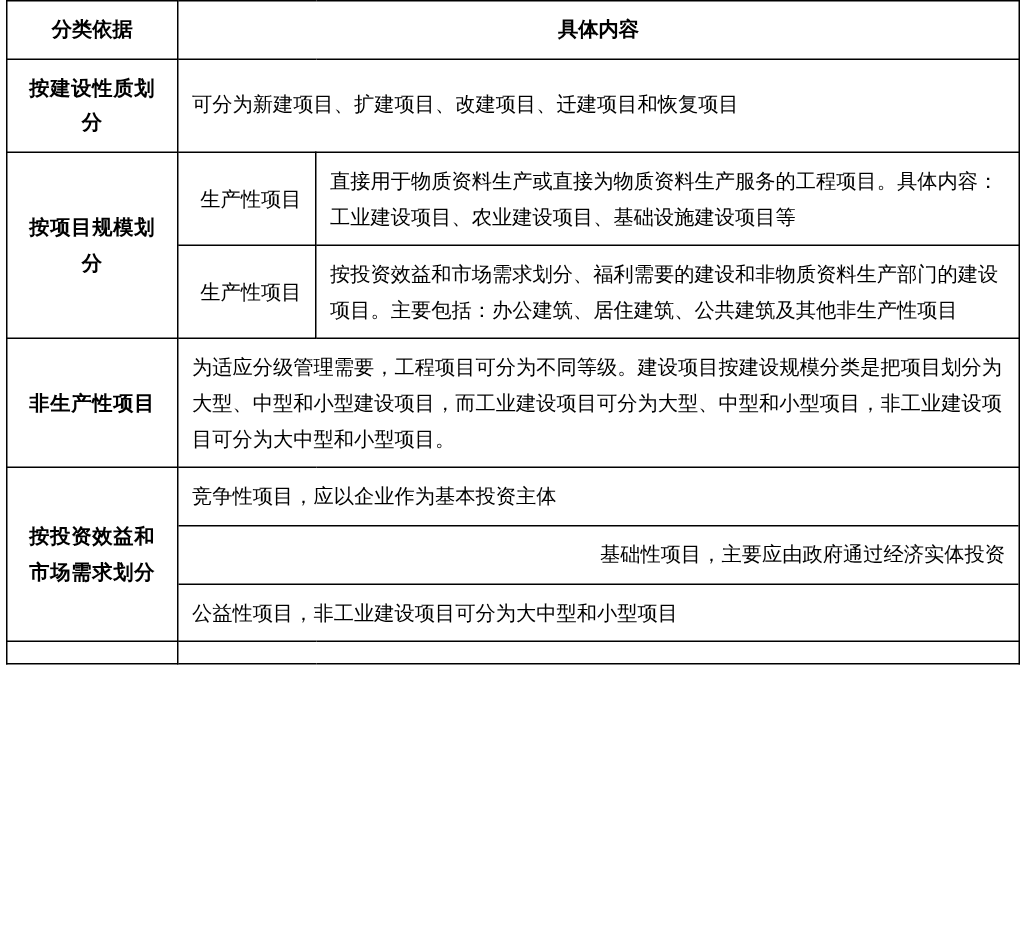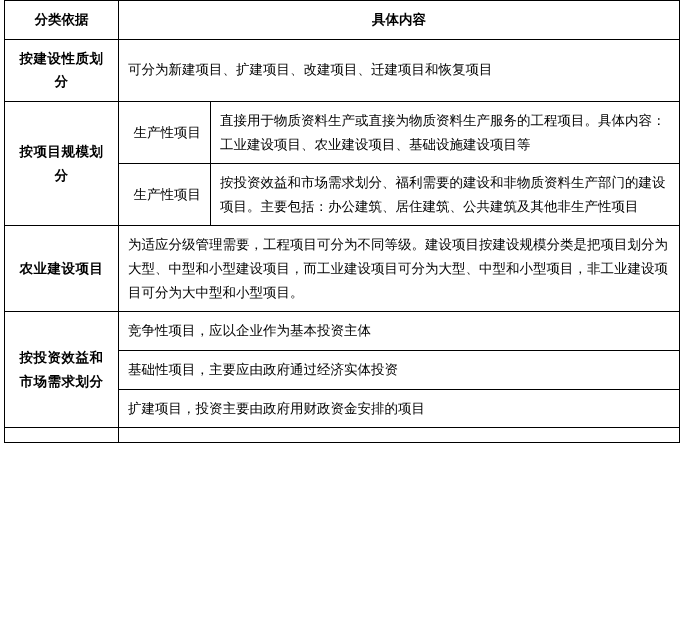--- a/index.html
+++ b/index.html
@@ -90,37 +90,37 @@
         <td class="cat cat-2line" rowspan="2">按项目规模划分</td>
         <td class="sub">生产性项目</td>
         <td class="body-cell">直接用于物质资料生产或直接为物质资料生产服务的工程项目。具体内容：工业建设项目、农业建设项目、基础设施建设项目等</td>
       </tr>
       <tr>
         <td class="sub">生产性项目</td>
         <td class="body-cell">按投资效益和市场需求划分、福利需要的建设和非物质资料生产部门的建设项目。主要包括：办公建筑、居住建筑、公共建筑及其他非生产性项目</td>
       </tr>
 
       <tr>
-        <td class="cat cat-2line">农业建设项目</td>
+        <td class="cat cat-2line">非生产性项目</td>
         <td class="body-cell" colspan="2">为适应分级管理需要，工程项目可分为不同等级。建设项目按建设规模分类是把项目划分为大型、中型和小型建设项目，而工业建设项目可分为大型、中型和小型项目，非工业建设项目可分为大中型和小型项目。</td>
       </tr>
 
       <tr>
         <td class="cat cat-2line">按投资效益和市场需求划分</td>
         <td class="pad-none" colspan="2">
           <table class="inner-table">
             <tbody>
               <tr>
                 <td class="body-cell" style="border-left:0;border-top:0;border-right:0;">竞争性项目，应以企业作为基本投资主体</td>
               </tr>
               <tr>
-                <td class="body-cell" style="border-left:0;border-right:0;">基础性项目，主要应由政府通过经济实体投资</td>
+                <td class="body-cell" style="border-left:0;border-right:0;text-align:right;">基础性项目，主要应由政府通过经济实体投资</td>
               </tr>
               <tr>
-                <td class="body-cell" style="border-left:0;border-right:0;border-bottom:0;">扩建项目，投资主要由政府用财政资金安排的项目</td>
+                <td class="body-cell" style="border-left:0;border-right:0;border-bottom:0;">公益性项目，非工业建设项目可分为大中型和小型项目</td>
               </tr>
             </tbody>
           </table>
         </td>
       </tr>
 
       <tr>
         <td style="height:14px"></td>
         <td colspan="2"></td>
       </tr>

